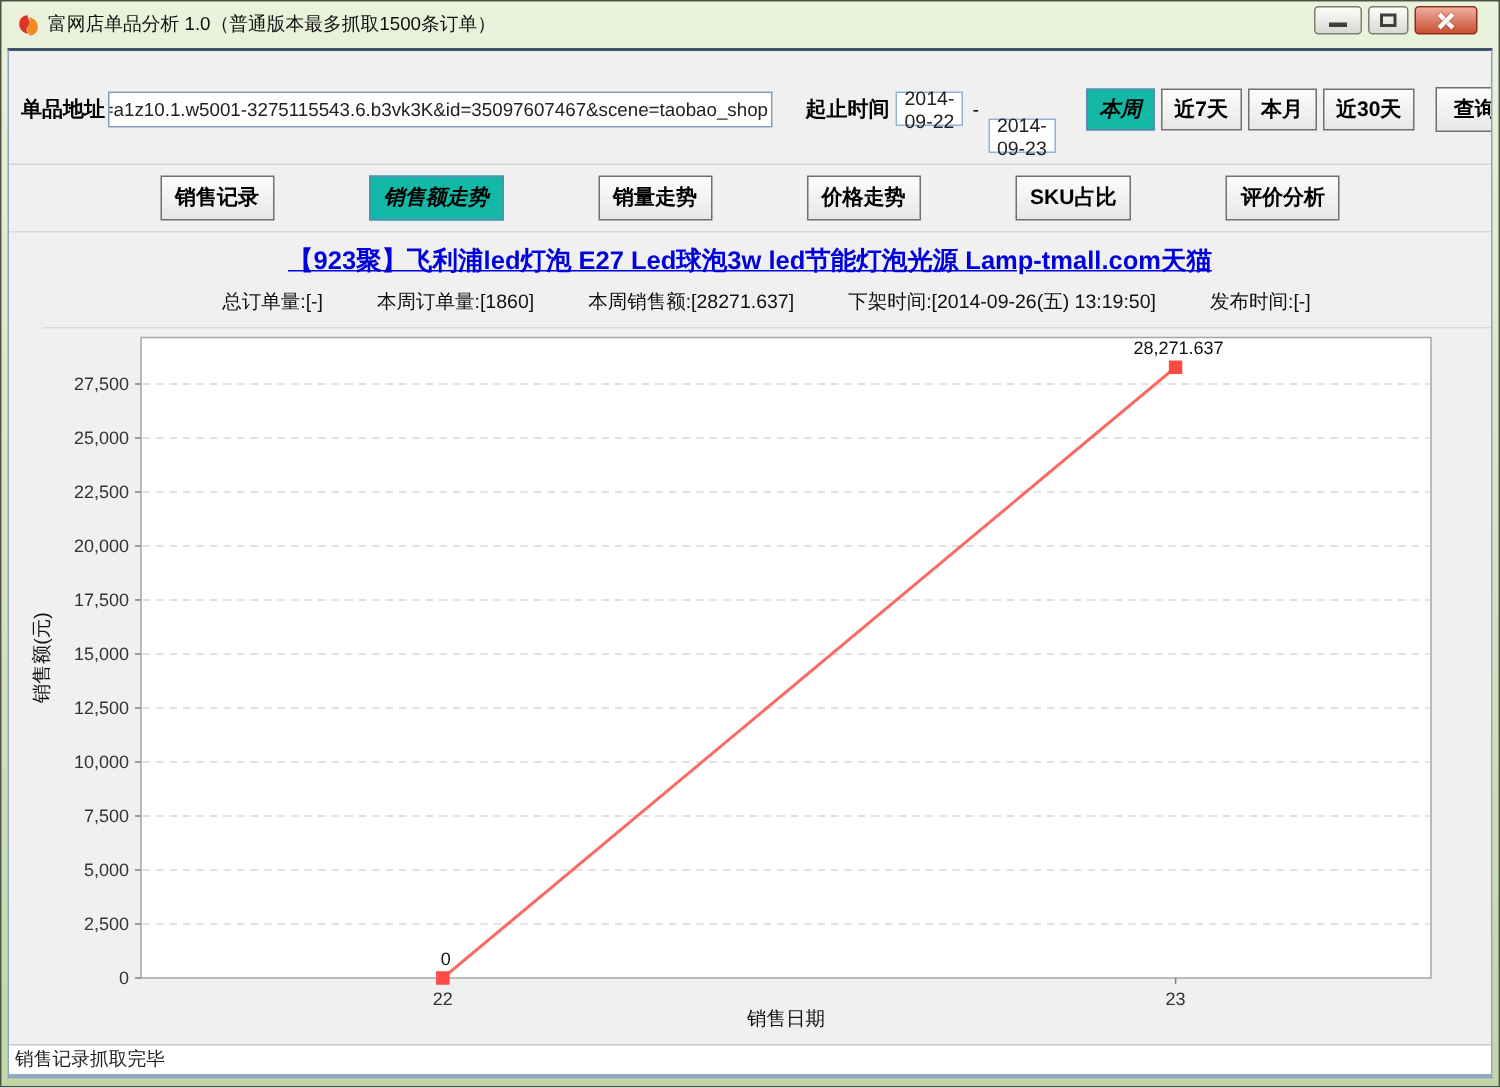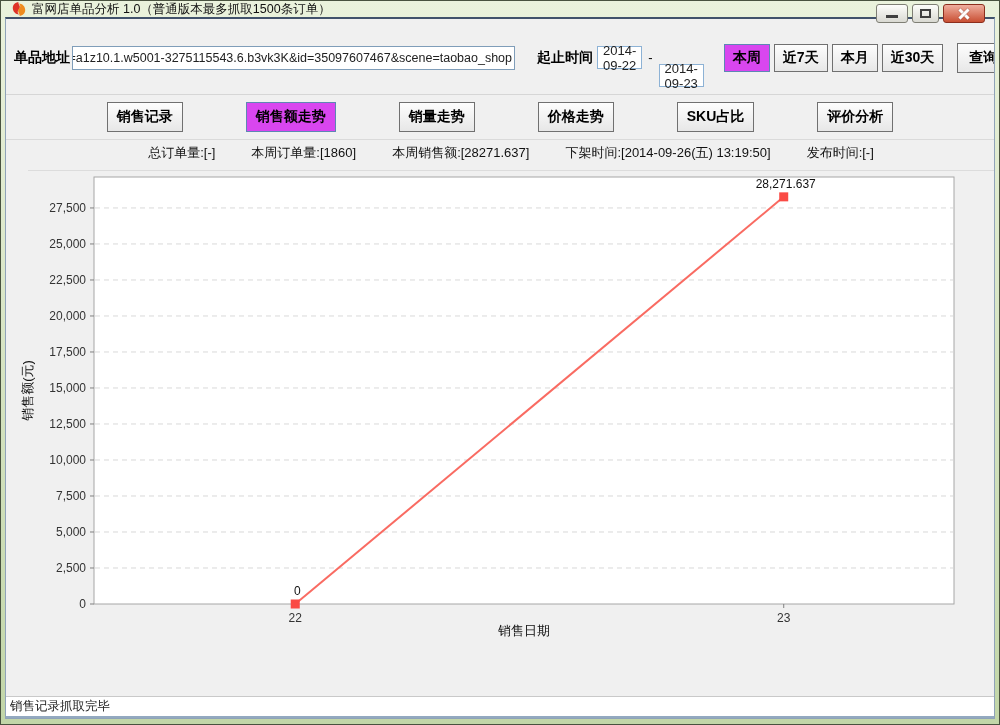--- a/index.html
+++ b/index.html
@@ -4,21 +4,21 @@
 <style>
   * { box-sizing: border-box; margin: 0; padding: 0; }
   html,body { width:1000px; height:725px; overflow:hidden;
     font-family:"Liberation Sans", sans-serif; }
 
   
   .window { width:1000px; height:725px;
     background: linear-gradient(#eaf2dc, #c2d6a8);
     border:1px solid #49523f;
     padding:0 4px 5px 4px; display:flex; flex-direction:column; }
-  .titlebar { height:16px; display:flex; align-items:center; padding:0 4px; position:relative; }
+  .titlebar { height:31px; display:flex; align-items:center; padding:0 4px; position:relative; }
   .app-icon { width:16px; height:16px; margin:0 5px 0 2px; flex:0 0 auto; }
   .title-text { font-size:12.5px; color:#111; }
   .caption-buttons { position:absolute; right:10px; top:3px; display:flex; gap:4px; }
   .cap-btn { height:19px; border:1px solid #7e7e74; border-radius:3px;
     background:linear-gradient(#fdfdfb,#d9d9d2); position:relative; }
   .cap-min { width:32px; } .cap-max { width:27px; } 
   .cap-close { width:42px; border-color:#8c2e1d;
     background:linear-gradient(#f0b4a4,#ce513a 55%,#c24a2e); background:linear-gradient(#efae9e,#c94f33); }
   .glyph-min { position:absolute; left:50%; bottom:4px; width:12px; height:3px;
     margin-left:-6px; background:#3f3f3f; }
@@ -42,21 +42,21 @@
   .urlbox span { white-space:nowrap; font-size:12.5px; color:#222; }
   .date-lbl { margin-left:22px; }
   .datebox { height:23px; background:#fff; border:1px solid #8db2d5; font-size:13px;
     color:#222; display:flex; align-items:center; padding:0 5px; margin-left:4px; }
   .d1 { width:66px; } .d2 { width:74px;margin-top:36px; }
   .dash { margin:0 2px 0 6px; font-size:13px; }
   .rangegrp { display:flex; gap:4px; margin-left:20px; }
   .pbtn { border:1px solid #707070; background:linear-gradient(#fdfdfd,#e7e7e7);
     font-weight:bold; font-size:14px; padding:4px 8px; white-space:nowrap; cursor:default;
     font-family:"Liberation Sans", sans-serif; }
-  .pbtn.active { background:#d946ef; border-color:#5f86b4; }
+  .pbtn.active { background:#14b8a6; border-color:#5f86b4;font-style:italic; }
   .querybtn { margin-left:14px; padding:5px 11px; }
 
   
   .row2 { display:flex; justify-content:center; align-items:center; gap:63px;
     padding:7px 0; border-bottom:1px solid #dadada; }
   .row2 .pbtn { padding:5px 9px; }
 
   
   .linkrow { text-align:center; padding:7px 0 3px; }
   .prodlink { color:#0000dd; font-weight:bold; font-size:17px; text-decoration:underline; }
@@ -127,20 +127,23 @@
 
     <div class="row2" id="tab-buttons">
         <button class="pbtn">销售记录</button>
         <button class="pbtn active">销售额走势</button>
         <button class="pbtn">销量走势</button>
         <button class="pbtn">价格走势</button>
         <button class="pbtn">SKU占比</button>
         <button class="pbtn">评价分析</button>
       </div>
 
+    <div class="linkrow">
+      <a class="prodlink" href="#">【923聚】飞利浦led灯泡 E27 Led球泡3w led节能灯泡光源 Lamp-tmall.com天猫</a>
+    </div>
 
     <div class="statsrow" id="stats-row">
         <span>总订单量:[-]</span>
         <span>本周订单量:[1860]</span>
         <span>本周销售额:[28271.637]</span>
         <span>下架时间:[2014-09-26(五) 13:19:50]</span>
         <span>发布时间:[-]</span>
       </div>
 
     <div class="chartpanel">

